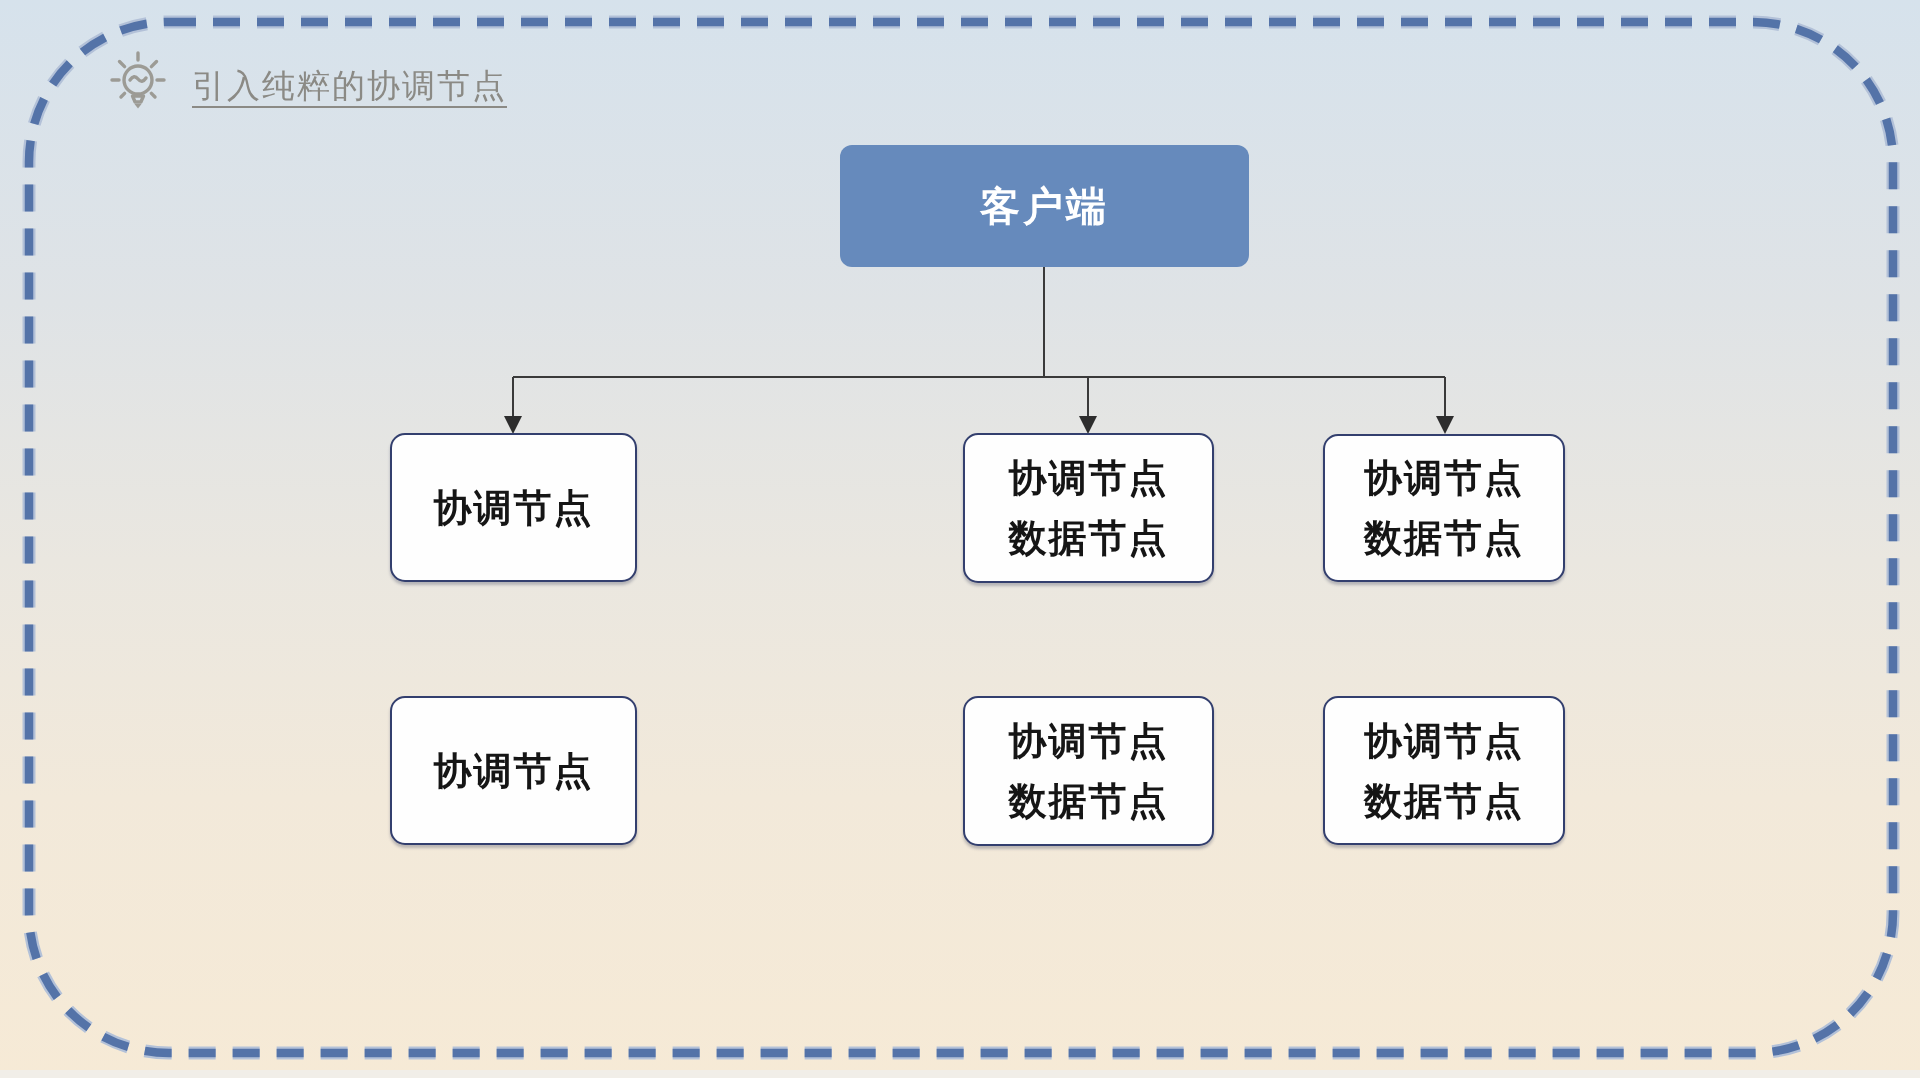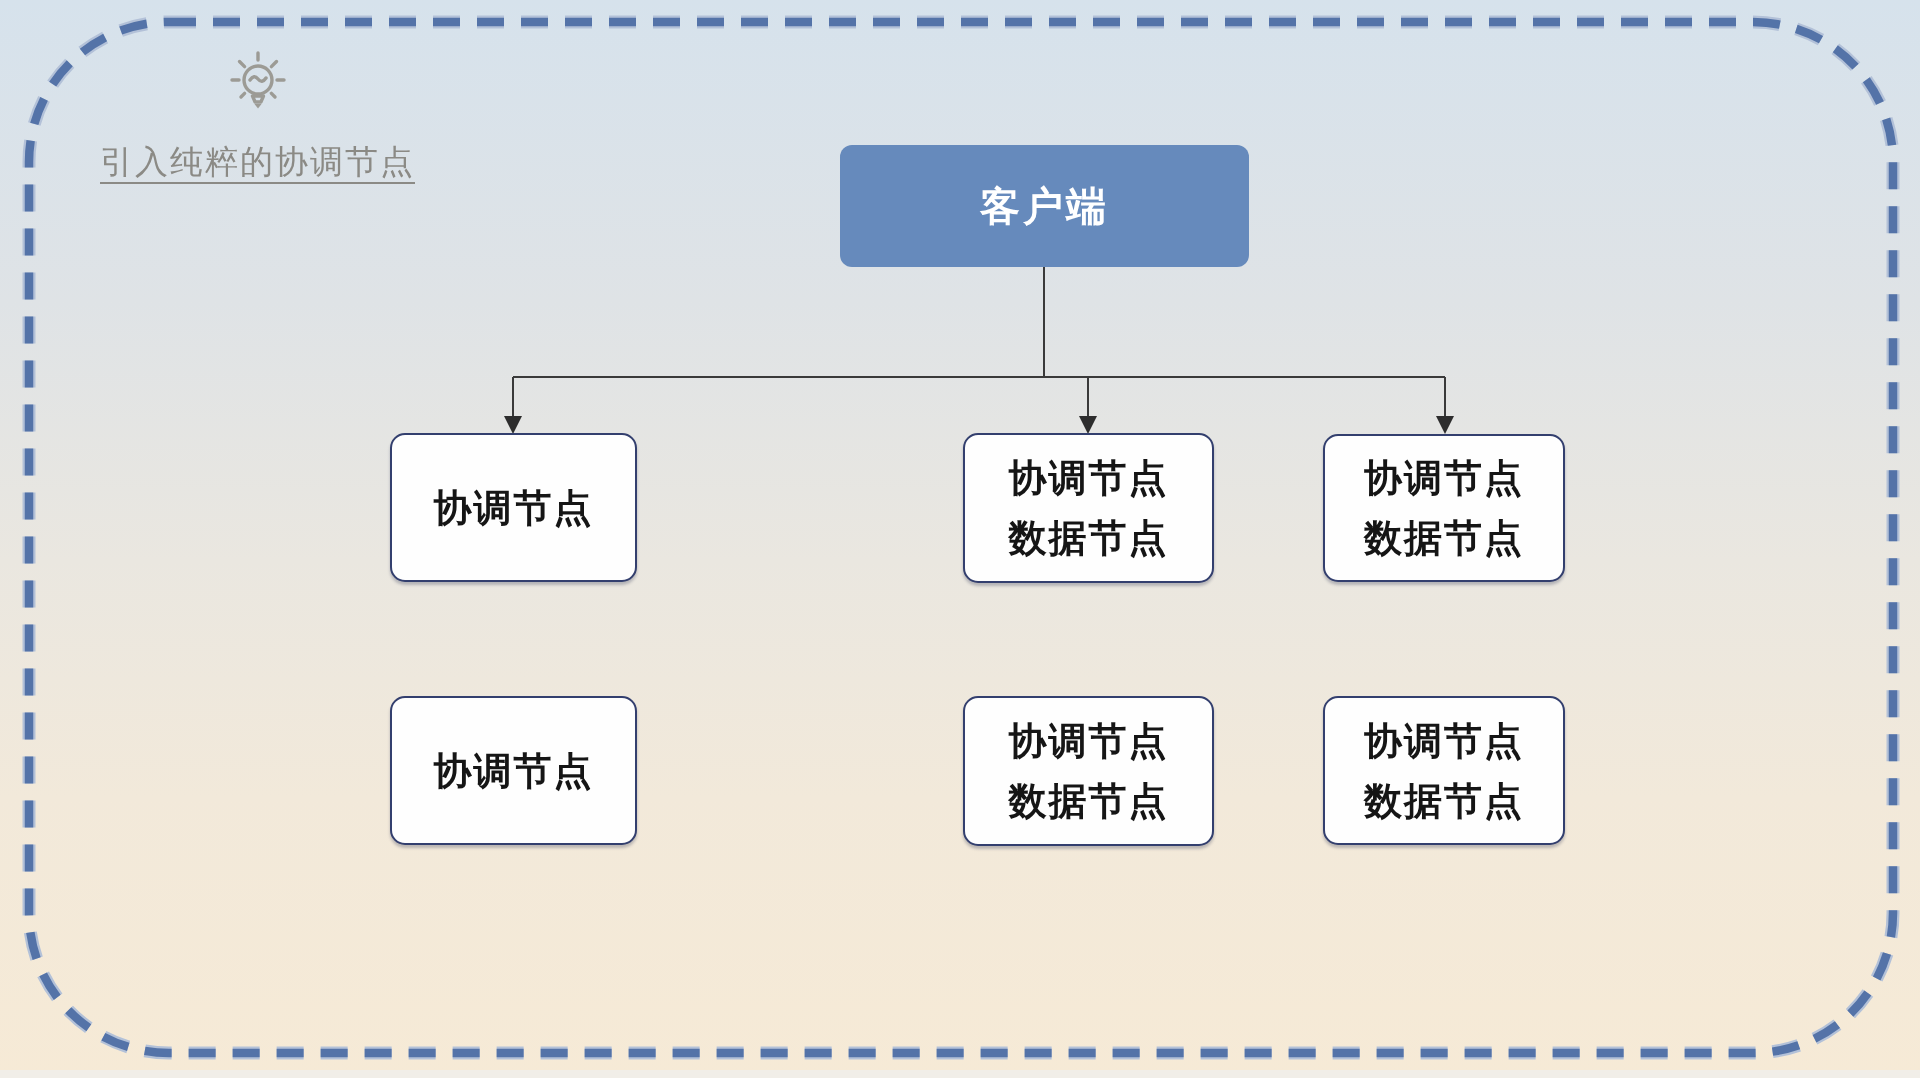--- a/index.html
+++ b/index.html
@@ -5,21 +5,21 @@
   html,body{margin:0;padding:0;background:#ffffff;}
   .stage{
     position:relative;
     width:1920px;height:1078px;
     overflow:hidden;
     background:linear-gradient(180deg,#d6e2ec 0%,#dfe3e6 28%,#eae7e0 52%,#f2e9da 74%,#f6ead6 100%);
     font-family:"Liberation Sans","DejaVu Sans",sans-serif;
   }
   .frame-svg,.connector-svg{position:absolute;left:0;top:0;width:1920px;height:1078px;pointer-events:none;}
   
-  .header{position:absolute;left:100px;top:48px;display:flex;align-items:center;gap:16px;flex-direction:column;}
+  .header{position:absolute;left:100px;top:48px;display:flex;align-items:center;gap:16px;}
   .bulb{width:76px;height:76px;display:block;}
   .page-title{
     font-size:33px;color:#8b8a85;letter-spacing:2px;
     text-decoration:underline;text-decoration-thickness:2px;text-underline-offset:9px;
     text-decoration-color:#8b8a85;
   }
   
   .node{position:absolute;display:flex;flex-direction:column;align-items:center;justify-content:center;text-align:center;box-sizing:border-box;}
   .client{
     left:840px;top:145px;width:409px;height:122px;

